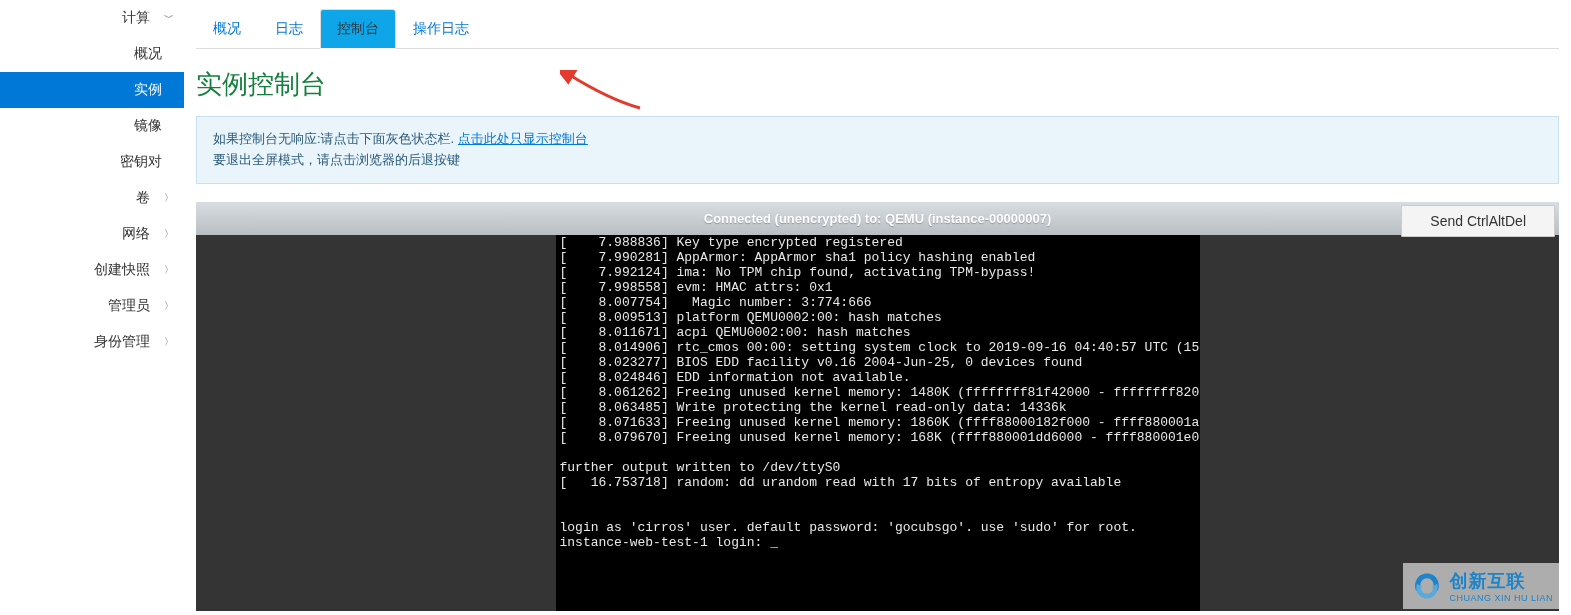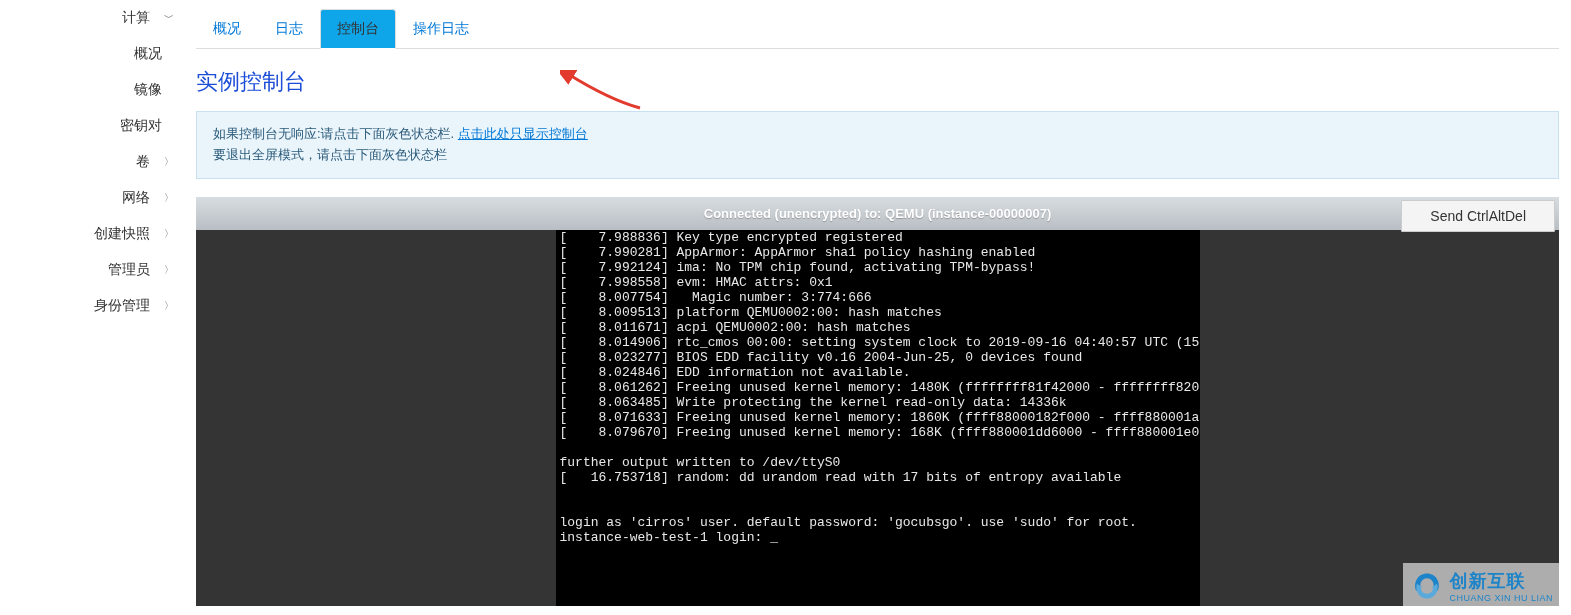--- a/index.html
+++ b/index.html
@@ -101,23 +101,23 @@
       border-radius: 3px 3px 0 0;
     }
     .arrow-annotation {
       position: absolute;
       left: 364px;
       top: 62px;
       pointer-events: none;
     }
 
     .section-title {
-      font-size: 22px;
+      font-size: 26px;
       font-weight: 400;
-      color: #1d4ed8;
+      color: #15803d;
       margin: 18px 0 14px 0;
     }
 
     .alert {
       background: #eaf4fb;
       border: 1px solid #c7e1f1;
       color: #2a5a7a;
       padding: 12px 16px;
       border-radius: 0;
       font-size: 13px;
@@ -204,20 +204,23 @@
 
   <nav class="sidebar">
     <div class="nav-item has-caret">
       <span>计算</span>
       <span class="caret">﹀</span>
     </div>
     <div class="nav-sub">
       <div class="nav-item">
         <span>概况</span>
       </div>
+      <div class="nav-item active">
+        <span>实例</span>
+      </div>
       <div class="nav-item">
         <span>镜像</span>
       </div>
       <div class="nav-item">
         <span>密钥对</span>
       </div>
     </div>
     <div class="nav-item has-caret">
       <span>卷</span>
       <span class="caret">〉</span>
@@ -258,21 +261,21 @@
       </svg>
     </div>
 
     <h2 class="section-title">实例控制台</h2>
 
     <div class="alert">
       <div>
         <span>如果控制台无响应:请点击下面灰色状态栏. </span>
         <a>点击此处只显示控制台</a>
       </div>
-      <div>要退出全屏模式，请点击下面灰色状态栏</div>
+      <div>要退出全屏模式，请点击浏览器的后退按键</div>
     </div>
 
     <div class="console-wrap">
       <div class="console-statusbar">
         <span class="status-text">Connected (unencrypted) to: QEMU (instance-00000007)</span>
         <button class="btn-cad">Send CtrlAltDel</button>
       </div>
       <div class="console-body">
         <pre class="terminal" id="terminal">[    7.988836] Key type encrypted registered
 [    7.990281] AppArmor: AppArmor sha1 policy hashing enabled

